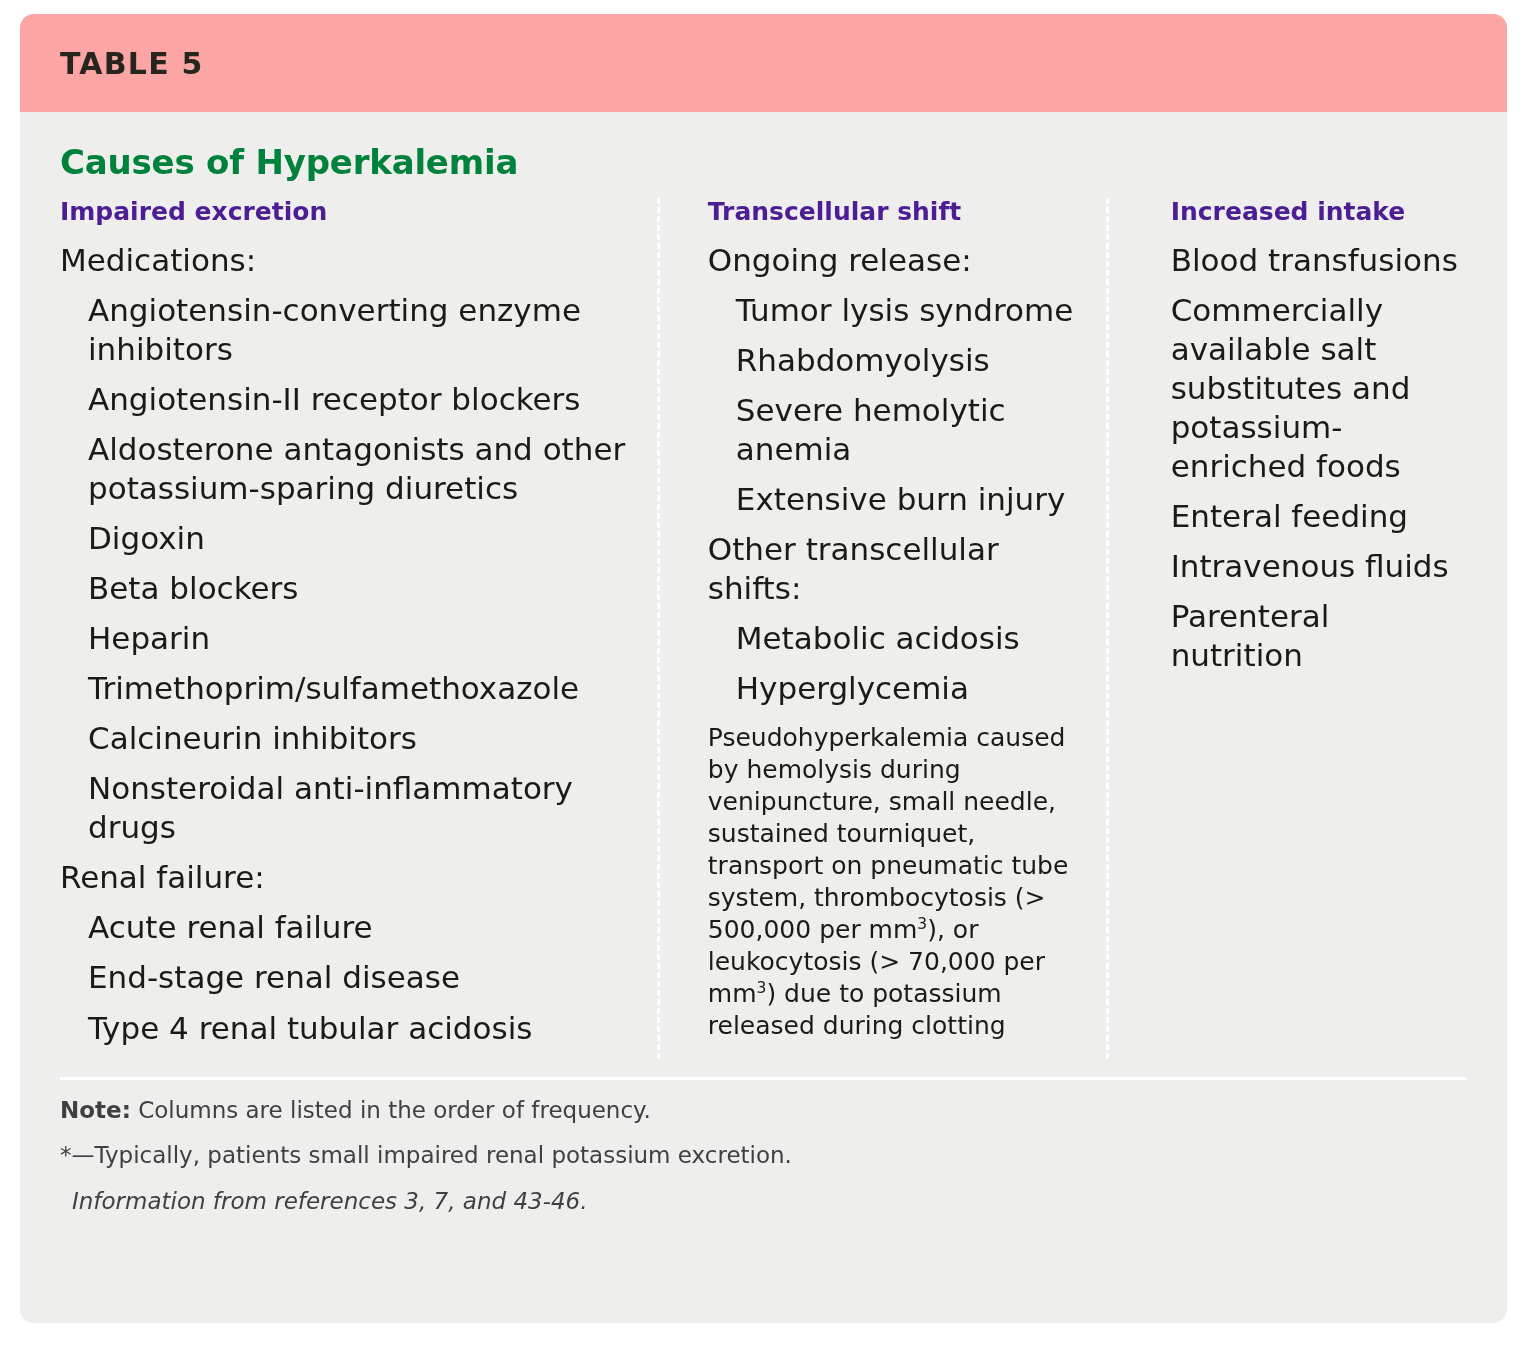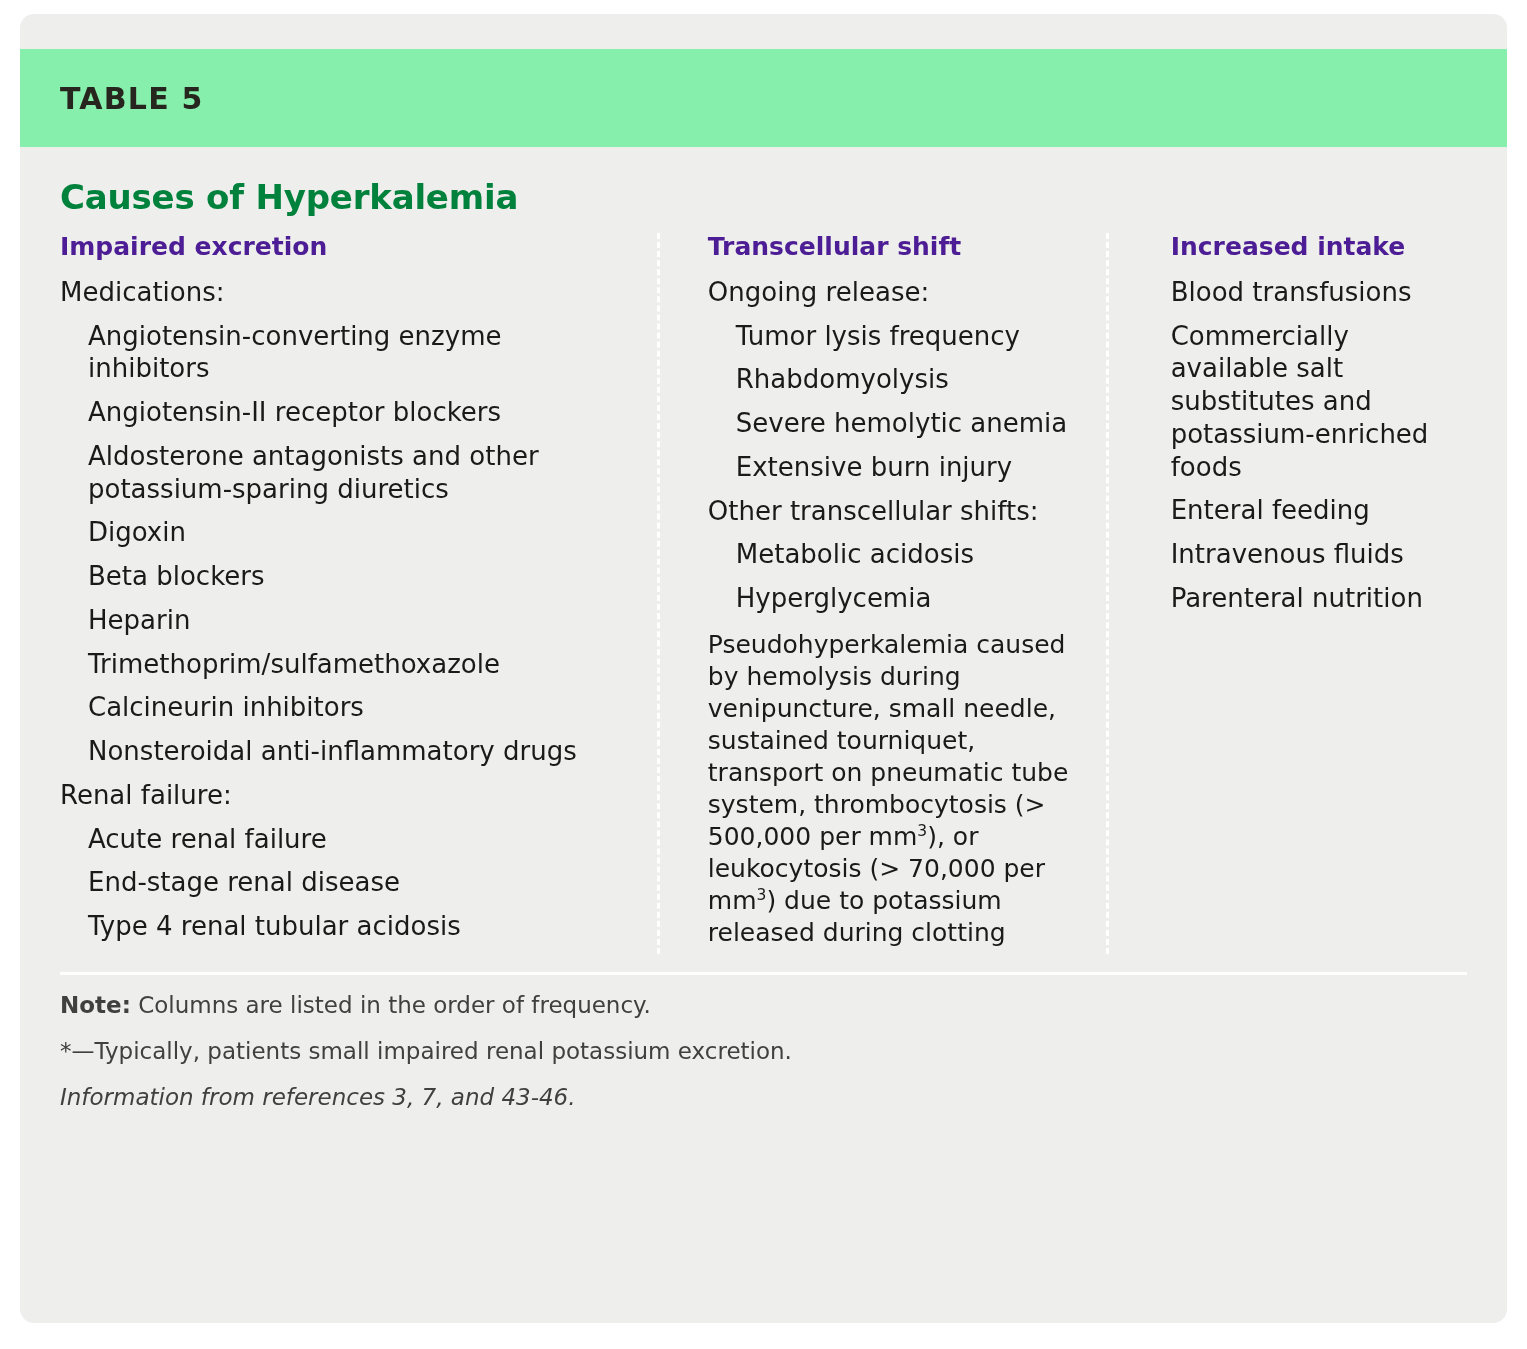--- a/index.html
+++ b/index.html
@@ -18,26 +18,25 @@
     width: 1487px;
     height: 1309px;
     margin: 14px auto 0 auto;
     background: #eeeeec;
     border-radius: 14px;
     overflow: hidden;
     box-sizing: border-box;
   }
   .table-header {
     height: 98px;
-    background: #86efac;
+    background: #fca5a5;
     display: flex;
     align-items: center;
     padding-left: 40px;
     box-sizing: border-box;
-    margin-top: 35px;
   }
   .table-header .label {
     font-size: 30px;
     font-weight: bold;
     letter-spacing: 1.2px;
     color: #26261f;
     font-family: "DejaVu Sans", "Liberation Sans", sans-serif;
   }
   .table-body {
     padding: 24px 40px 0 40px;
@@ -68,21 +67,21 @@
     align-self: stretch;
   }
   .col-head {
     font-size: 25px;
     font-weight: bold;
     color: #4c1d95;
     margin-bottom: 14px;
     line-height: 1.15;
   }
   .item {
-    font-size: 26px;
+    font-size: 31px;
     color: #1a1a18;
     line-height: 1.26;
     margin-bottom: 11px;
     max-width: 100%;
   }
   .item.indent {
     padding-left: 28px;
   }
   .para {
     font-size: 25px;
@@ -102,21 +101,21 @@
   .notes {
     padding: 0 40px 0 40px;
   }
   .note-line {
     font-size: 23px;
     color: #404040;
     line-height: 1.3;
     margin-bottom: 16px;
   }
   .note-line b { font-weight: bold; }
-  .note-line.italic { font-style: italic; }
+  .note-line.italic { font-style: italic; margin-left: 12px; }
   .spacer-bottom { height: 8px; }
 </style>
 </head>
 <body>
 
 <div class="table-card">
 
   <div class="table-header">
     <div class="label">TABLE 5</div>
   </div>
@@ -143,21 +142,21 @@
         <div class="item indent">Acute renal failure</div>
         <div class="item indent">End-stage renal disease</div>
         <div class="item indent">Type 4 renal tubular acidosis</div>
       </div>
 
       <div class="divider"></div>
 
       <div class="col col-2">
         <div class="col-head">Transcellular shift</div>
         <div class="item">Ongoing release:</div>
-        <div class="item indent">Tumor lysis frequency</div>
+        <div class="item indent">Tumor lysis syndrome</div>
         <div class="item indent">Rhabdomyolysis</div>
         <div class="item indent">Severe hemolytic anemia</div>
         <div class="item indent">Extensive burn injury</div>
         <div class="item">Other transcellular shifts:</div>
         <div class="item indent">Metabolic acidosis</div>
         <div class="item indent">Hyperglycemia</div>
         <div class="para">
           <span>Pseudohyperkalemia caused by hemolysis during venipuncture, small needle, sustained tourniquet, transport on pneumatic tube system, thrombocytosis (&gt; 500,000 per mm</span><sup>3</sup><span>), or leukocytosis (&gt; 70,000 per mm</span><sup>3</sup><span>) due to potassium released during clotting</span>
         </div>
       </div>

